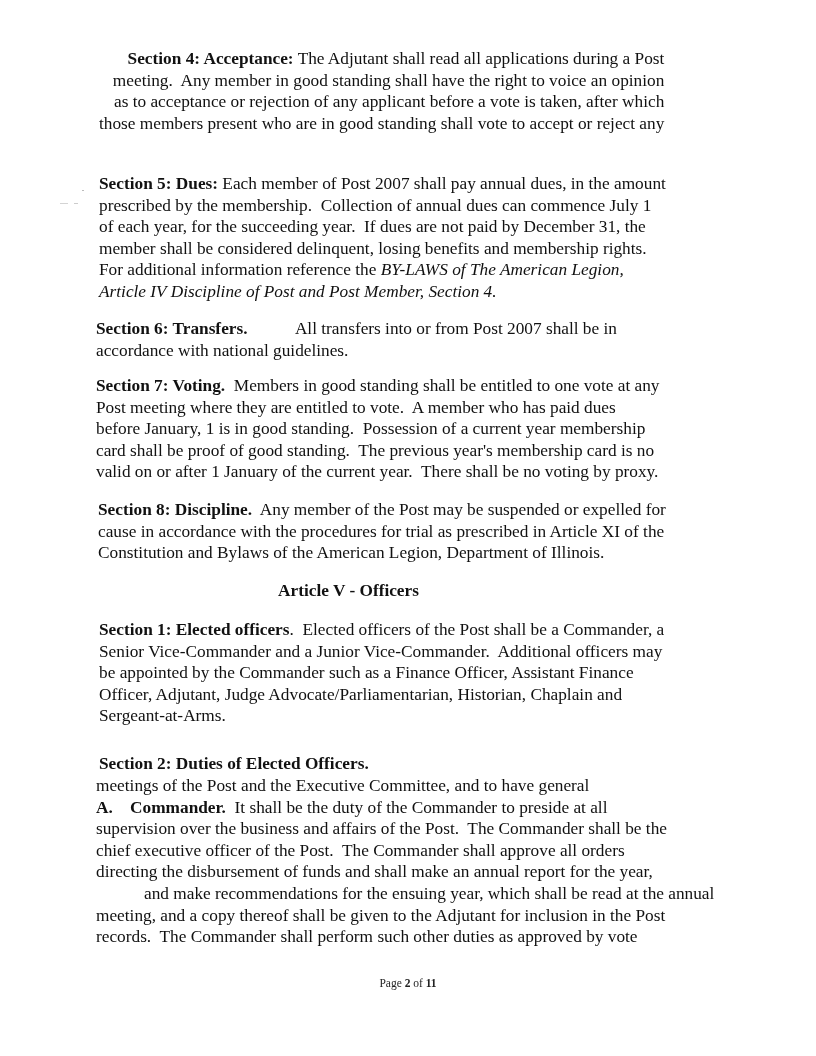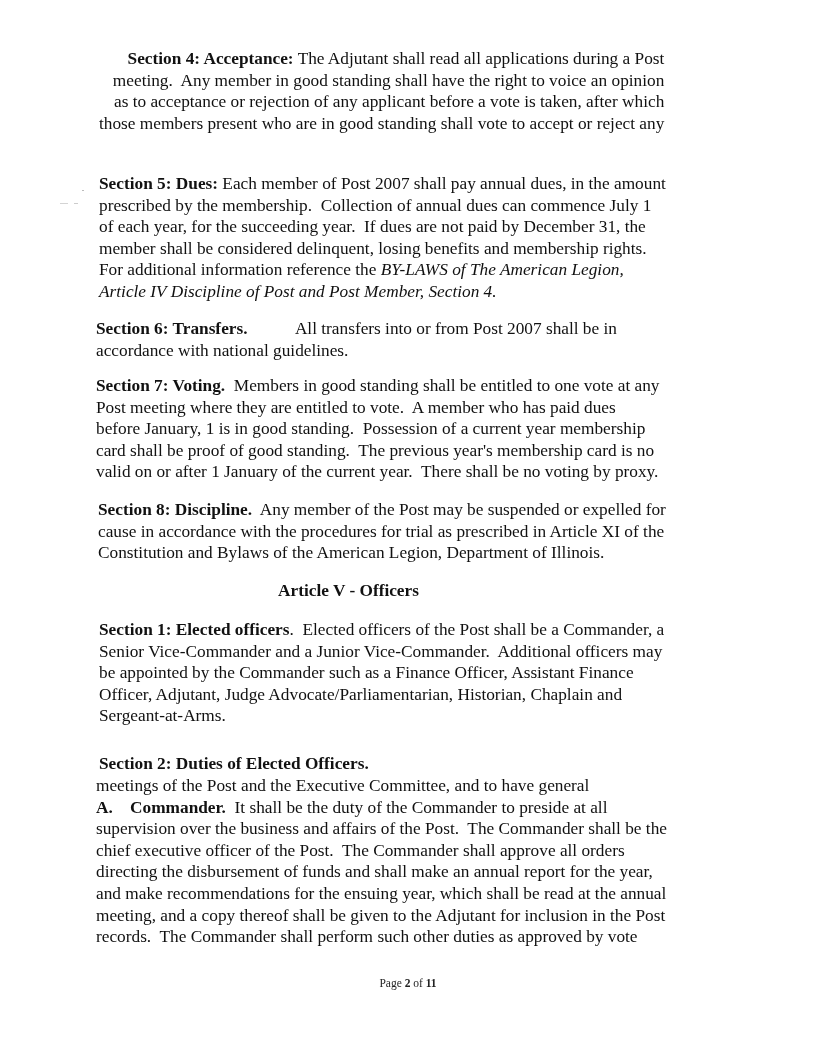--- a/index.html
+++ b/index.html
@@ -91,20 +91,20 @@
 <div class="para" id="a2">
   <span class="line" style="white-space: pre;"><b style="white-space: pre;">Section 2: Duties of Elected Officers.</b></span>
 </div>
 
 <div class="para" id="aA">
   <span class="line" style="white-space: pre;">meetings of the Post and the Executive Committee, and to have general</span>
   <span class="line" style="white-space: pre;"><b style="white-space:pre;">A.    Commander.</b><span style="white-space: pre;">  It shall be the duty of the Commander to preside at all</span></span>
   <span class="line" style="white-space: pre;">supervision over the business and affairs of the Post.  The Commander shall be the</span>
   <span class="line" style="white-space: pre;">chief executive officer of the Post.  The Commander shall approve all orders</span>
   <span class="line" style="white-space: pre;">directing the disbursement of funds and shall make an annual report for the year,</span>
-  <span class="line" style="white-space: pre;">and make recommendations for the ensuing year, which shall be read at the annual</span>
+  <span class="line" style="white-space: pre; margin-left: 48px;">and make recommendations for the ensuing year, which shall be read at the annual</span>
   <span class="line" style="white-space: pre;">meeting, and a copy thereof shall be given to the Adjutant for inclusion in the Post</span>
   <span class="line" style="white-space: pre;">records.  The Commander shall perform such other duties as approved by vote</span>
 </div>
 
 <div class="footer">
   <span>Page </span><b>2</b><span> of </span><b>11</b>
 </div>
 
 </body></html>

